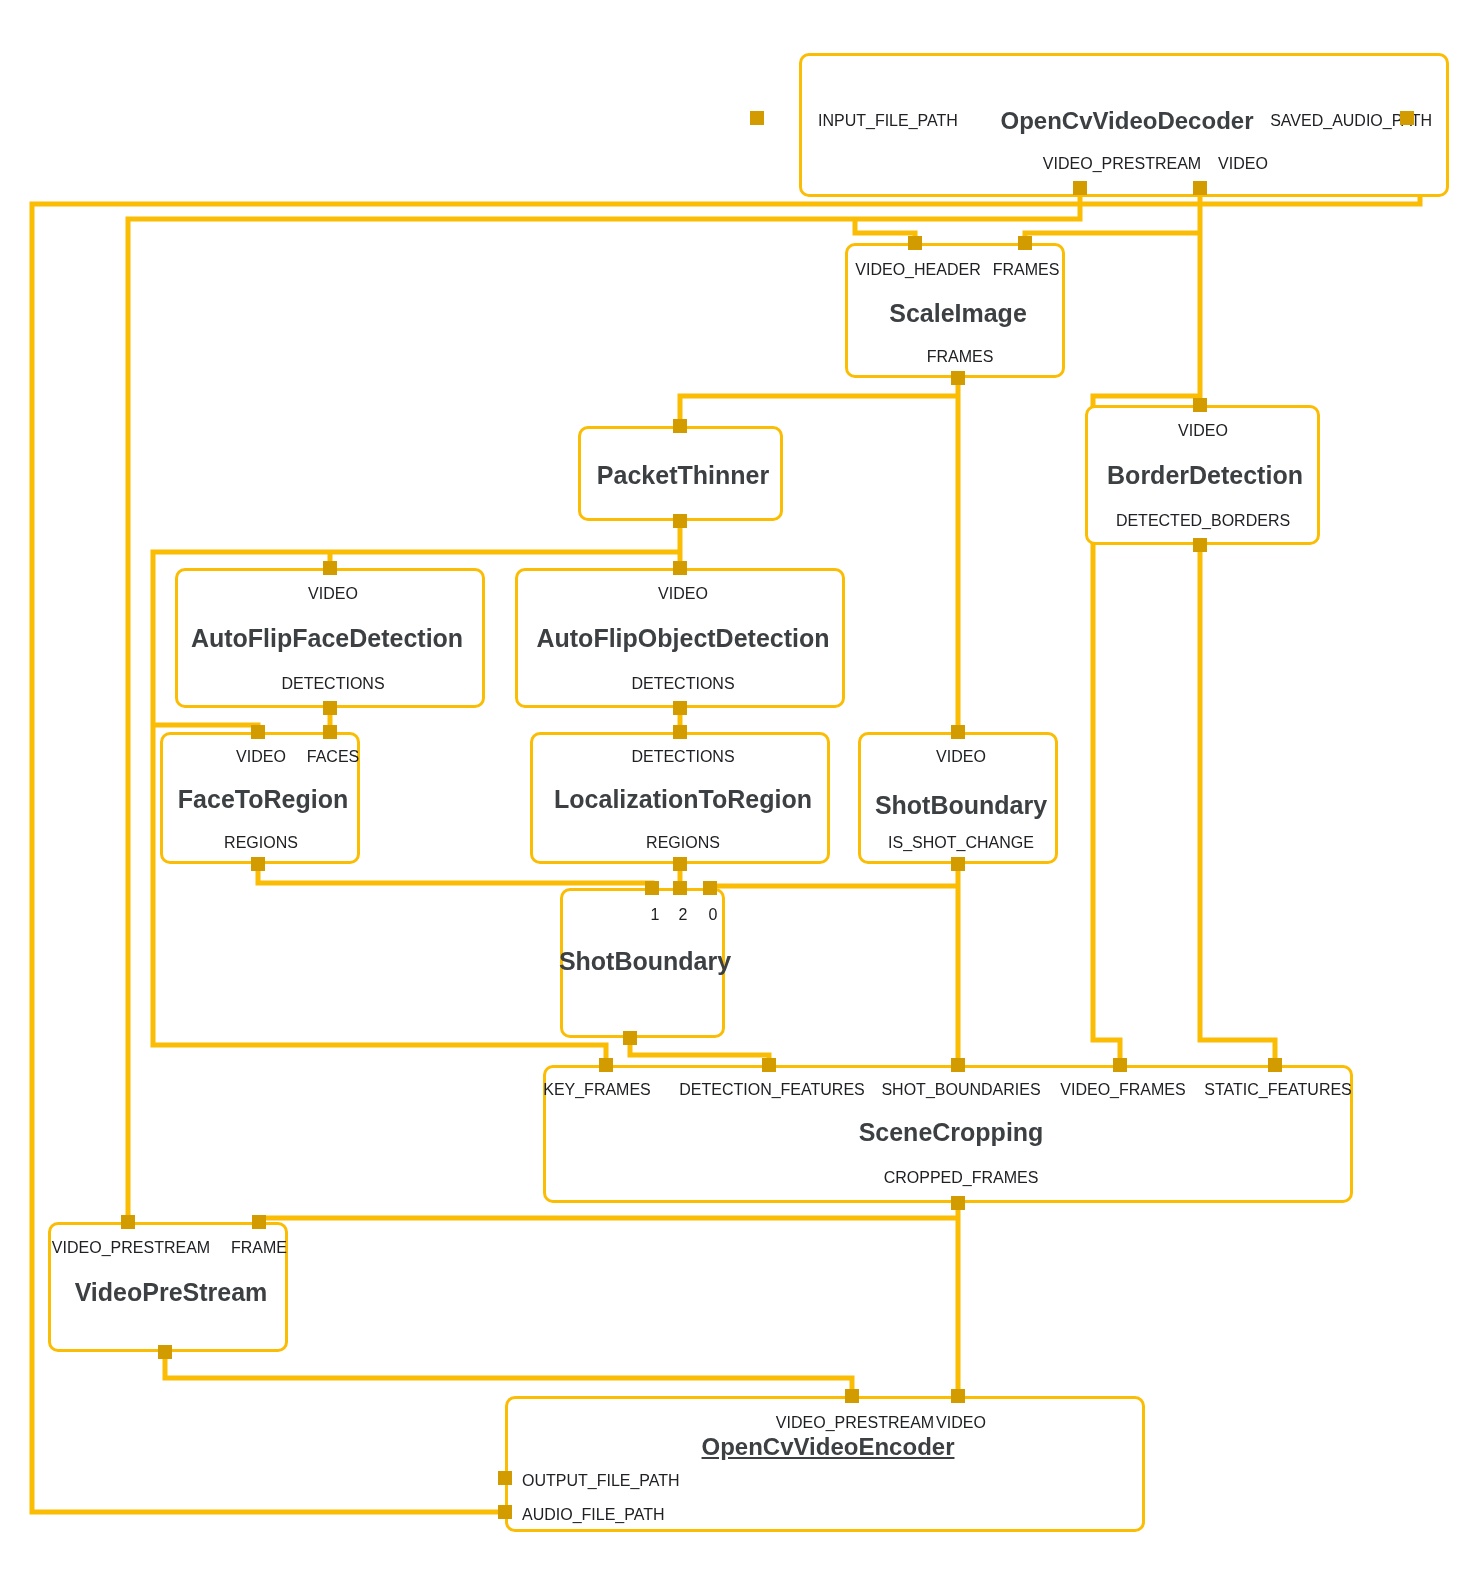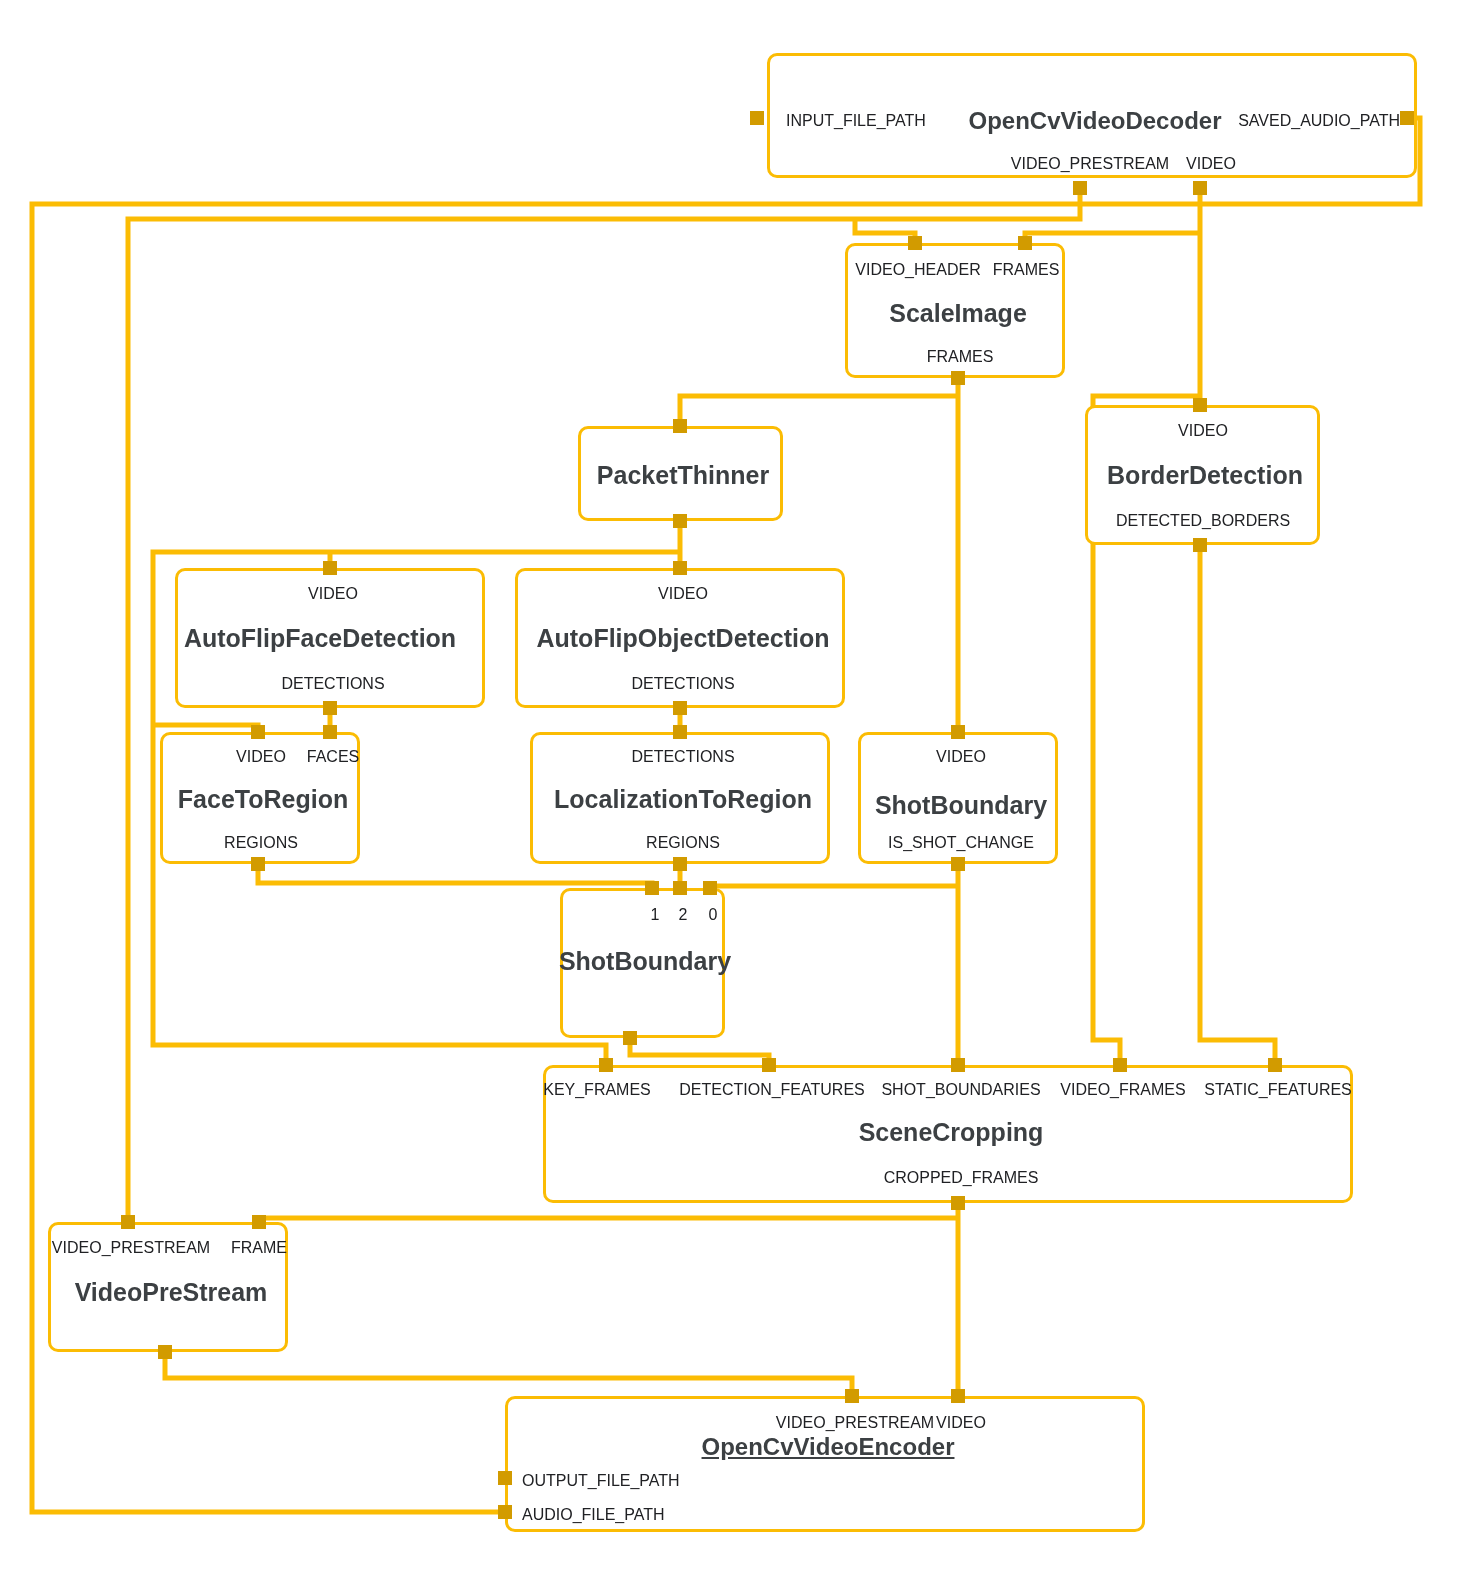--- a/index.html
+++ b/index.html
@@ -42,21 +42,21 @@
     <path class="wire" d="M680 864 V888"></path>
     <path class="wire" d="M958 864 V1065"></path>
     <path class="wire" d="M958 886 H710 V888"></path>
     <path class="wire" d="M1200 545 V1040 H1275 V1065"></path>
     <path class="wire" d="M630 1038 V1055 H769 V1065"></path>
     <path class="wire" d="M958 1203 V1396"></path>
     <path class="wire" d="M958 1218 H259 V1222"></path>
     <path class="wire" d="M165 1352 V1378 H852 V1396"></path>
   </svg>
 
-  <div class="node" style="left:767px;top:53px;width:650px;height:125px;">
+  <div class="node" style="left:799px;top:53px;width:650px;height:144px;">
     <span class="lbl left" style="left:16px;top:65px;">INPUT_FILE_PATH</span>
     <span class="title big" style="left:325px;top:65px;">OpenCvVideoDecoder</span>
     <span class="lbl right" style="right:14px;top:65px;">SAVED_AUDIO_PATH</span>
     <span class="lbl" style="left:320px;top:108px;">VIDEO_PRESTREAM</span>
     <span class="lbl" style="left:441px;top:108px;">VIDEO</span>
   </div>
 
   <div class="node" style="left:845px;top:243px;width:220px;height:135px;">
     <span class="lbl" style="left:70px;top:24px;">VIDEO_HEADER</span>
     <span class="lbl" style="left:178px;top:24px;">FRAMES</span>
@@ -69,21 +69,21 @@
   </div>
 
   <div class="node" style="left:1085px;top:405px;width:235px;height:140px;">
     <span class="lbl" style="left:115px;top:23px;">VIDEO</span>
     <span class="title" style="left:117px;top:67px;">BorderDetection</span>
     <span class="lbl" style="left:115px;top:113px;">DETECTED_BORDERS</span>
   </div>
 
   <div class="node" style="left:175px;top:568px;width:310px;height:140px;">
     <span class="lbl" style="left:155px;top:23px;">VIDEO</span>
-    <span class="title" style="left:142px;top:67px;">AutoFlipFaceDetection</span>
+    <span class="title" style="left:149px;top:67px;">AutoFlipFaceDetection</span>
     <span class="lbl" style="left:155px;top:113px;">DETECTIONS</span>
   </div>
 
   <div class="node" style="left:515px;top:568px;width:330px;height:140px;">
     <span class="lbl" style="left:165px;top:23px;">VIDEO</span>
     <span class="title" style="left:165px;top:67px;">AutoFlipObjectDetection</span>
     <span class="lbl" style="left:165px;top:113px;">DETECTIONS</span>
   </div>
 
   <div class="node" style="left:160px;top:732px;width:200px;height:132px;">

